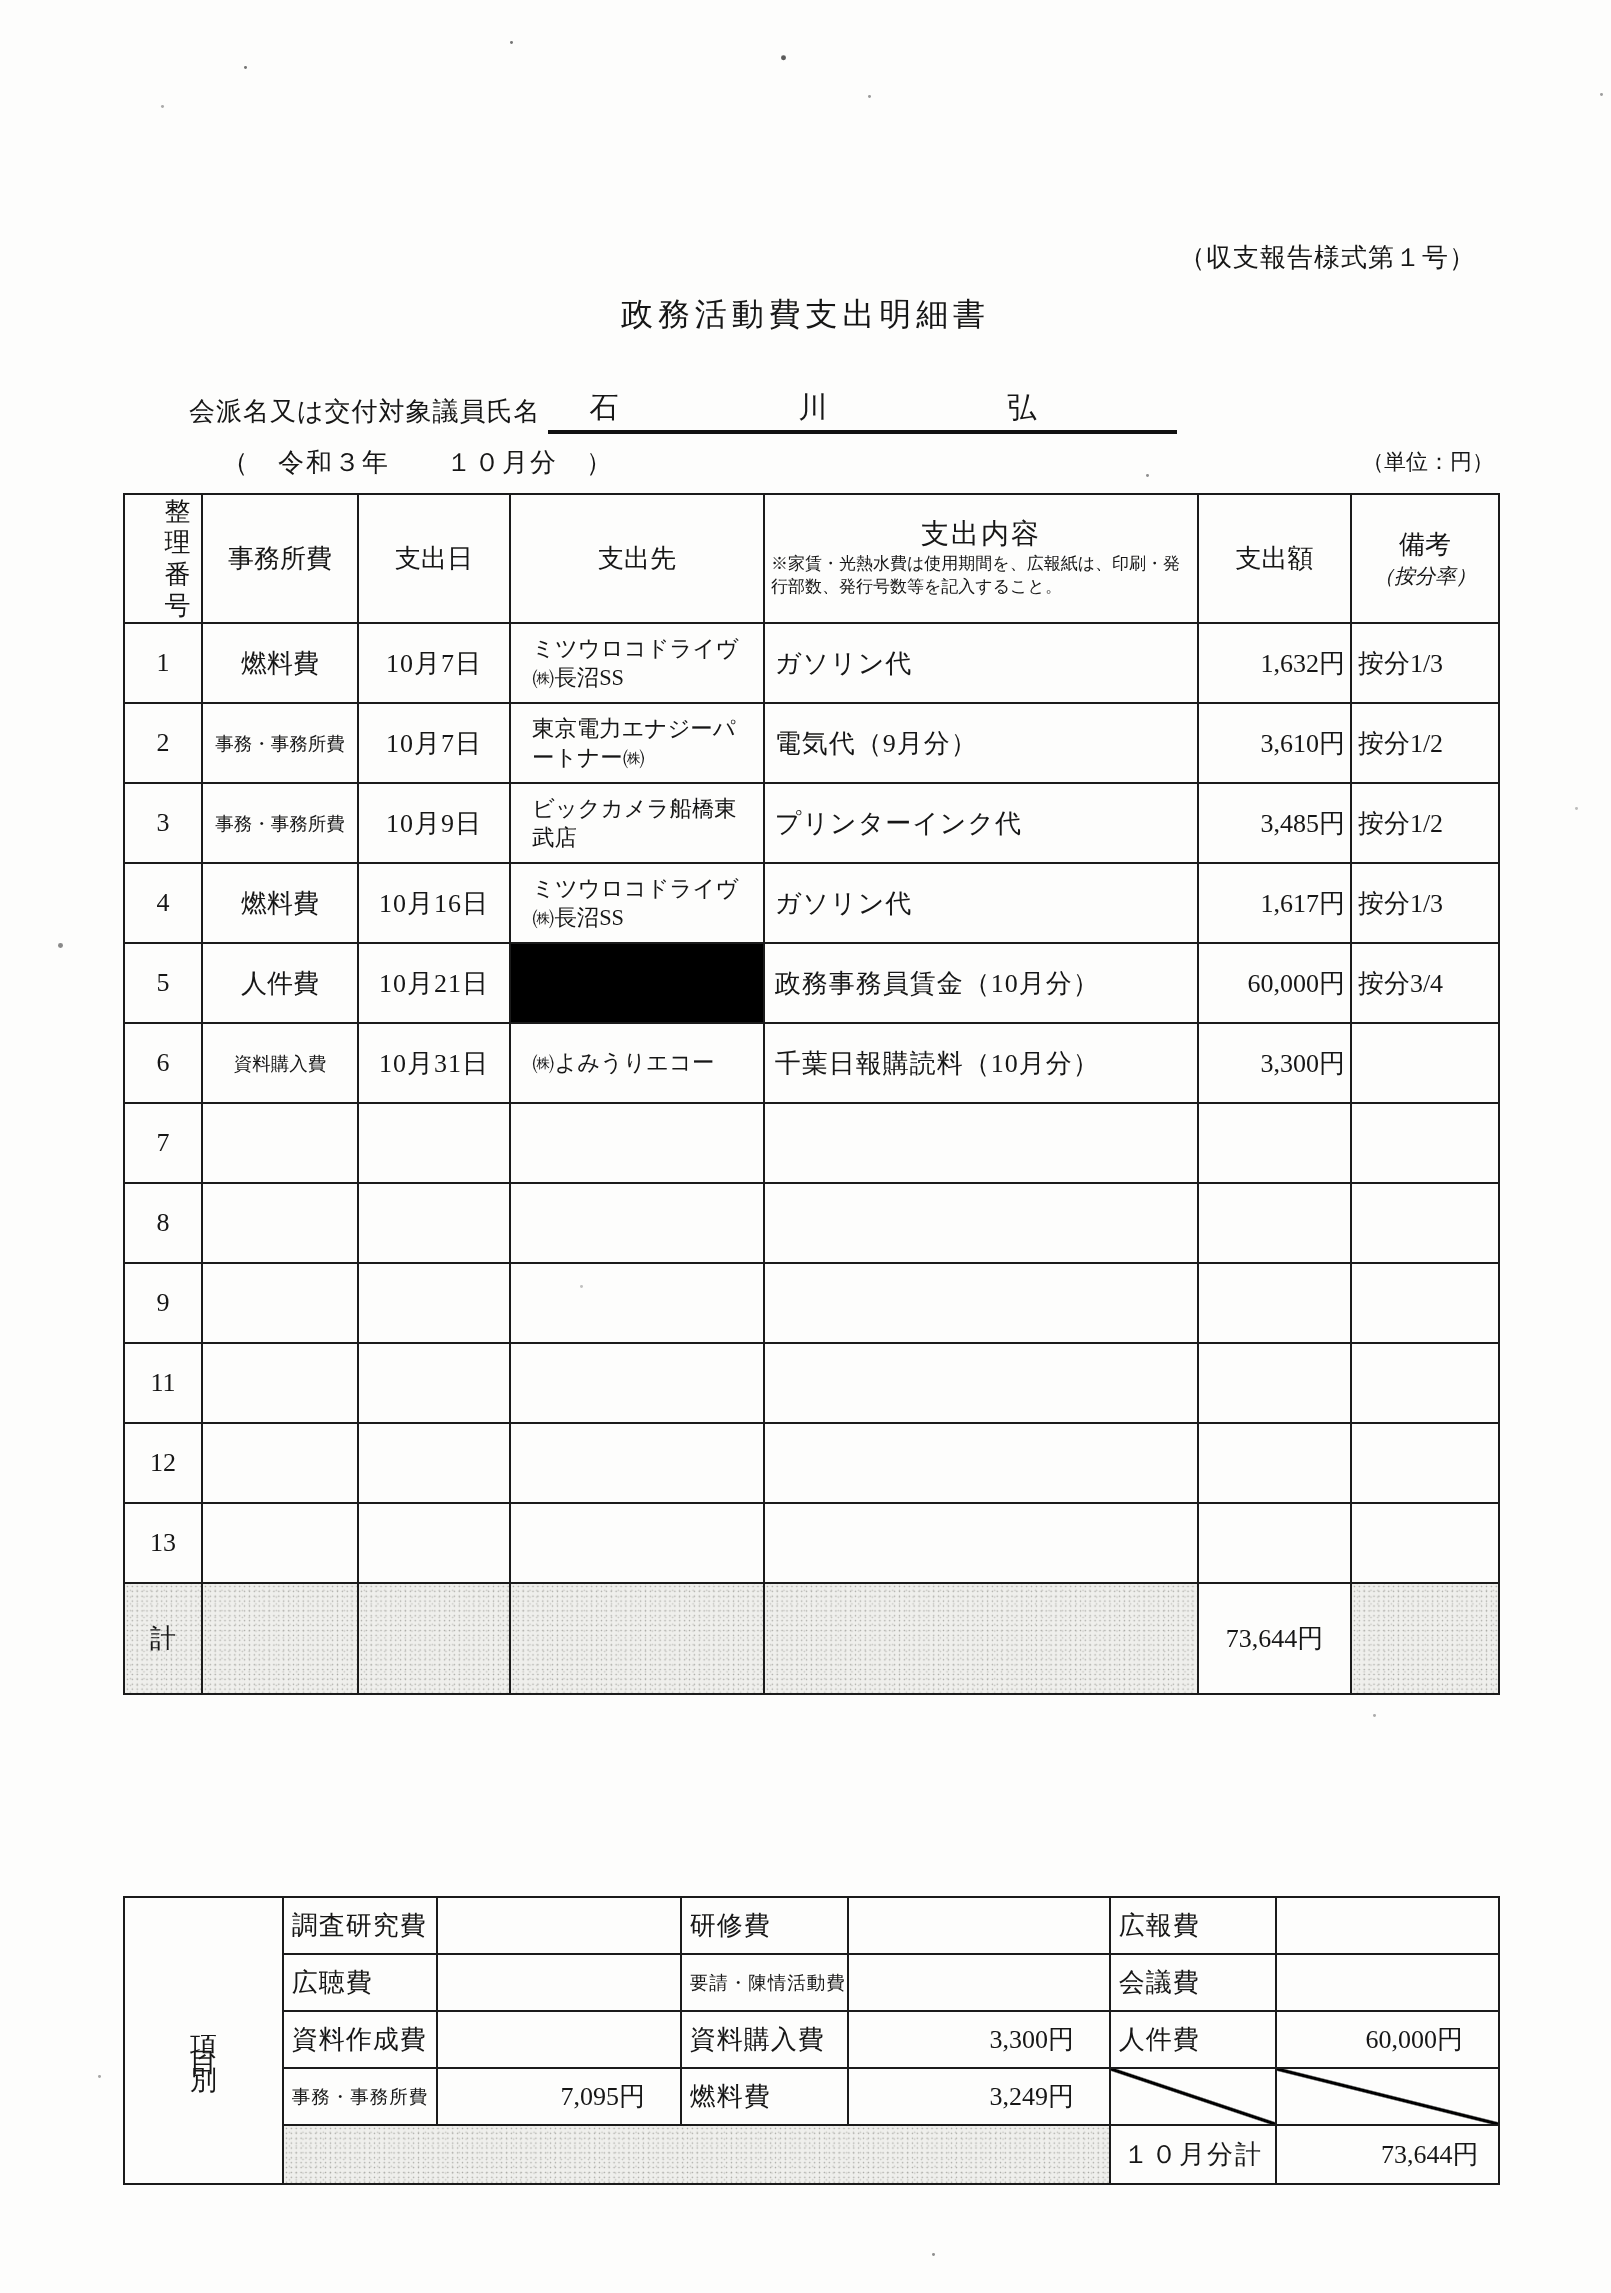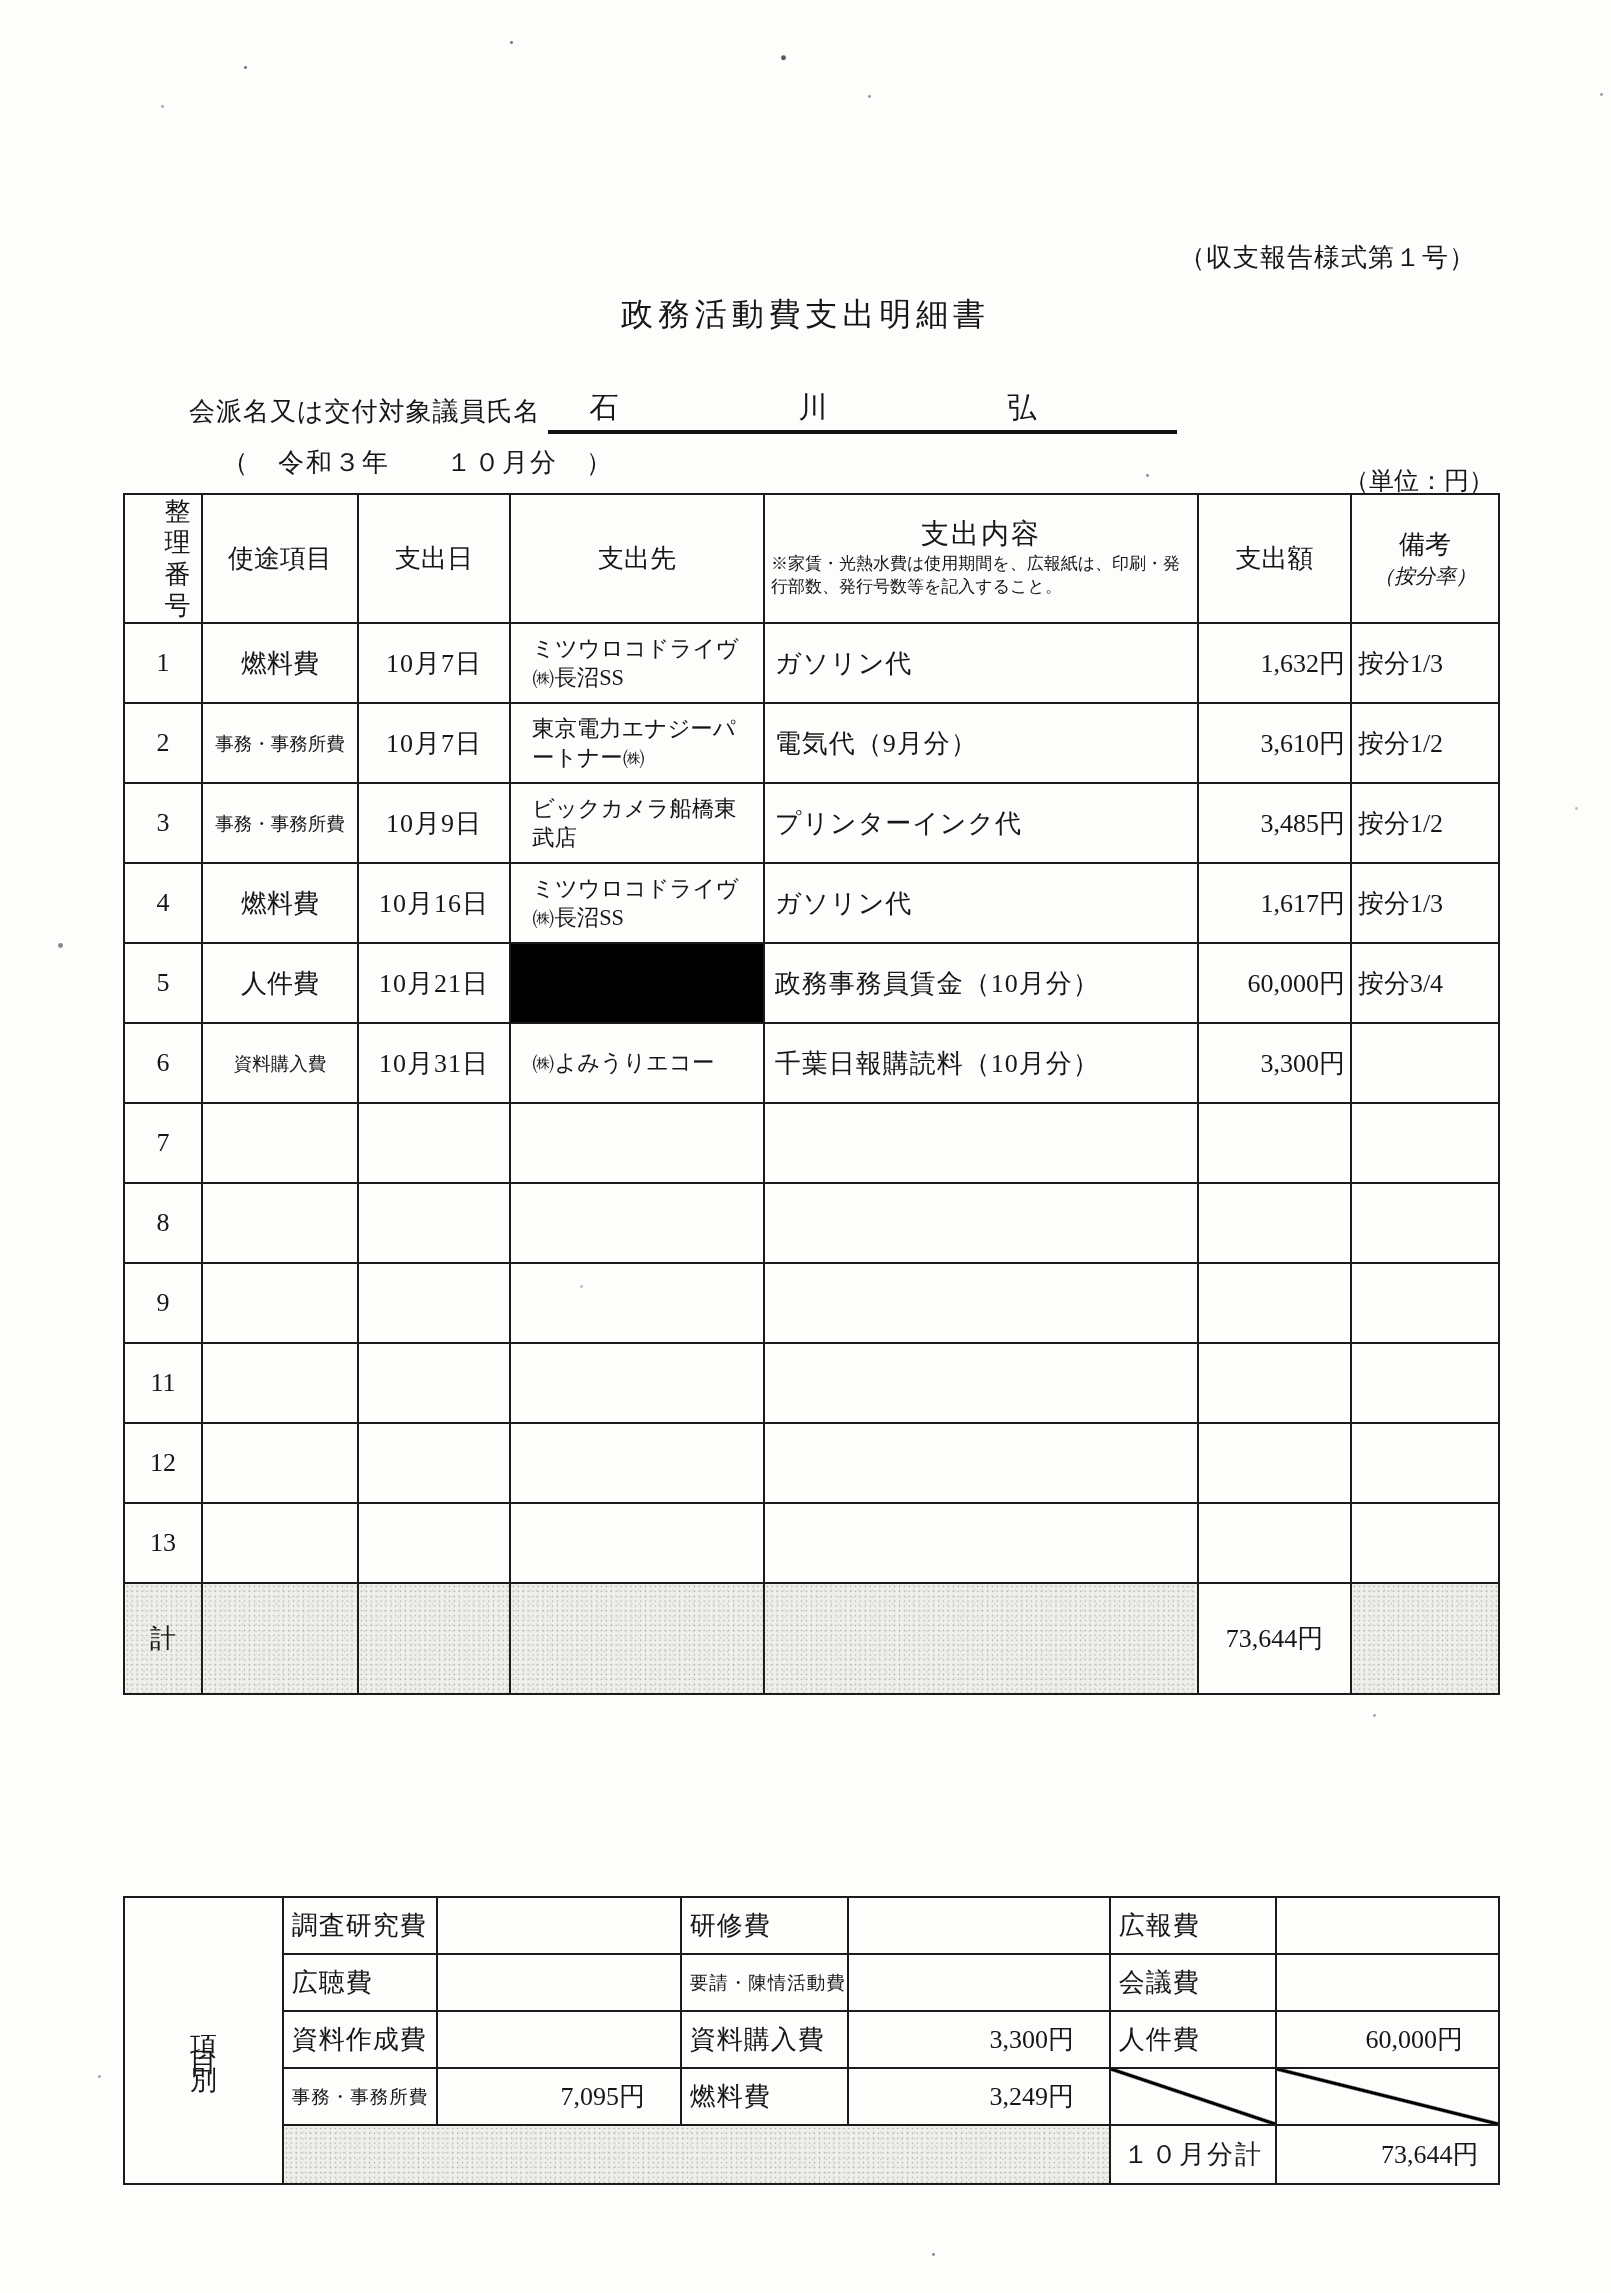--- a/index.html
+++ b/index.html
@@ -9,21 +9,21 @@
 
   
   .form-label{top:240px;right:135px;font-size:26px;letter-spacing:1px;}
   .doc-title{top:293px;left:0;right:0;text-align:center;font-size:32px;letter-spacing:4.9px;}
   .name-line{top:388px;left:189px;display:flex;align-items:center;}
   .name-label{font-size:26px;letter-spacing:1px;}
   .name-underline{display:flex;justify-content:space-between;width:629px;
                   border-bottom:4.9px solid #111;padding:0 141px 2px 41px;box-sizing:border-box;
                   font-size:29px;margin-left:7.8px;}
   .period{top:445px;left:222px;font-size:26px;letter-spacing:2px;}
-  .unit{top:464px;right:117px;font-size:25px;}
+  .unit{top:447px;right:117px;font-size:22px;}
 
   
   table{border-collapse:collapse;table-layout:fixed;}
   td,th{border:2px solid #1b1b1b;padding:0;font-weight:normal;overflow:hidden;}
   .main{left:123px;top:493px;width:1375px;}
   .main{border:2.9px solid #111;}
   .summary{left:123px;top:1896px;width:1375px;border:2.9px solid #111;}
 
   tr.h-header{height:129px;}
   tr.h-row{height:80px;}
@@ -111,21 +111,21 @@
         <col style="width:434px">
         <col style="width:153px">
         <col style="width:148px">
     </colgroup>
     <tbody>
         <tr class="h-header">
       <th class="hd-stack">
         <span>整理</span>
         <span>番号</span>
       </th>
-      <th>使途項目</th>
+      <th>事務所費</th>
       <th>支出日</th>
       <th>支出先</th>
       <th class="hd-content">
         <div class="ct">支出内容</div>
         <div class="cn">※家賃・光熱水費は使用期間を、広報紙は、印刷・発行部数、発行号数等を記入すること。</div>
       </th>
       <th>支出額</th>
       <th class="hd-remark">
         <span>備考</span>
         <span class="r2">（按分率）</span>

